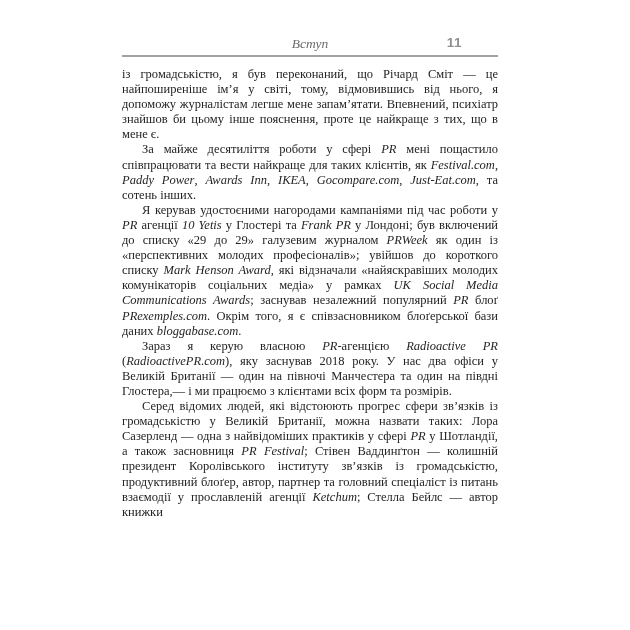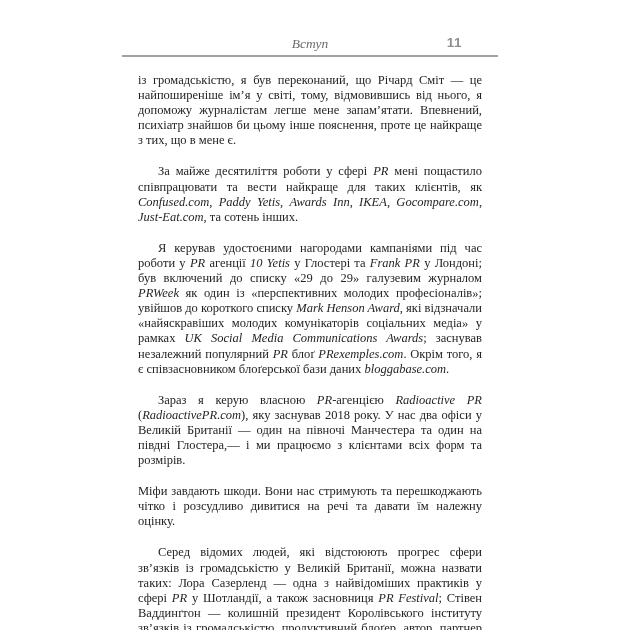--- a/index.html
+++ b/index.html
@@ -41,21 +41,21 @@
     letter-spacing: 0.5px;
     color: #8f8f8f;
   }
   .header-rule {
     height: 0;
     border: none;
     border-top: 2px solid #a2a2a2;
     margin: 0 0 10px 0;
   }
   .page-body p.body-para {
-    margin: 16px;
+    margin: 0;
     font-size: 12.5px;
     line-height: 15.1px;
     text-align: justify;
     color: #242424;
   }
   .page-body p.body-para.indent {
     text-indent: 20px;
   }
   .page-body p.body-para i {
   }
@@ -75,20 +75,19 @@
 
 <div class="page">
   <div class="text-block">
     <div class="running-header">
       <span class="running-title">Вступ</span>
       <span class="page-number">11</span>
     </div>
     <div class="header-rule"></div>
     <div class="page-body">
         <p class="body-para"><span>із громадськістю, я був переконаний, що Річард Сміт — це найпоширеніше ім’я у світі, тому, відмовившись від нього, я допоможу журналістам легше мене запам’ятати. Впевнений, психіатр знайшов би цьому інше пояснення, проте це найкраще з тих, що в мене є.</span></p>
-        <p class="body-para indent"><span>За майже десятиліття роботи у сфері </span><i>PR</i><span> мені пощастило співпрацювати та вести найкраще для таких клієнтів, як </span><i>Confused.com</i><span>, </span><i>Paddy Yetis</i><span>, </span><i>Awards Inn</i><span>, </span><i>IKEA</i><span>, </span><i>Gocompare.com</i><span>, </span><i>Just-Eat.com</i><span>, та сотень інших.</span></p>
+        <p class="body-para indent"><span>За майже десятиліття роботи у сфері </span><i>PR</i><span> мені пощастило співпрацювати та вести найкраще для таких клієнтів, як </span><i>Festival.com</i><span>, </span><i>Paddy Power</i><span>, </span><i>Awards Inn</i><span>, </span><i>IKEA</i><span>, </span><i>Gocompare.com</i><span>, </span><i>Just-Eat.com</i><span>, та сотень інших.</span></p>
         <p class="body-para indent"><span>Я керував удостоєними нагородами кампаніями під час роботи у </span><i>PR</i><span> агенції </span><i>10 Yetis</i><span> у Глостері та </span><i>Frank PR</i><span> у Лондоні; був включений до списку «29 до 29» галузевим журналом </span><i>PRWeek</i><span> як один із «перспективних молодих професіоналів»; увійшов до короткого списку </span><i>Mark Henson Award</i><span>, які відзначали «найяскравіших молодих комунікаторів соціальних медіа» у рамках </span><i>UK Social Media Communications Awards</i><span>; заснував незалежний популярний </span><i>PR</i><span> блоґ </span><i>PRexemples.com</i><span>. Окрім того, я є співзасновником блоґерської бази даних </span><i>bloggabase.com</i><span>.</span></p>
         <p class="body-para indent"><span>Зараз я керую власною </span><i>PR</i><span>-агенцією </span><i>Radioactive PR</i><span> (</span><i>RadioactivePR.com</i><span>), яку заснував 2018 року. У нас два офіси у Великій Британії — один на півночі Манчестера та один на півдні Глостера,— і ми працюємо з клієнтами всіх форм та розмірів.</span></p>
-        <p class="body-para"><span>Міфи завдають шкоди. Вони нас стримують та перешкоджають чітко і розсудливо дивитися на речі та давати їм належну оцінку.</span></p>
         <p class="body-para indent"><span>Серед відомих людей, які відстоюють прогрес сфери зв’язків із громадськістю у Великій Британії, можна назвати таких: Лора Сазерленд — одна з найвідоміших практиків у сфері </span><i>PR</i><span> у Шотландії, а також засновниця </span><i>PR Festival</i><span>; Стівен Ваддинґтон — колишній президент Королівського інституту зв’язків із громадськістю, продуктивний блоґер, автор, партнер та головний спеціаліст із питань взаємодії у прославленій агенції </span><i>Ketchum</i><span>; Стелла Бейлс — автор книжки </span></p>
       </div>
   </div>
 </div>
 
 </body></html>

